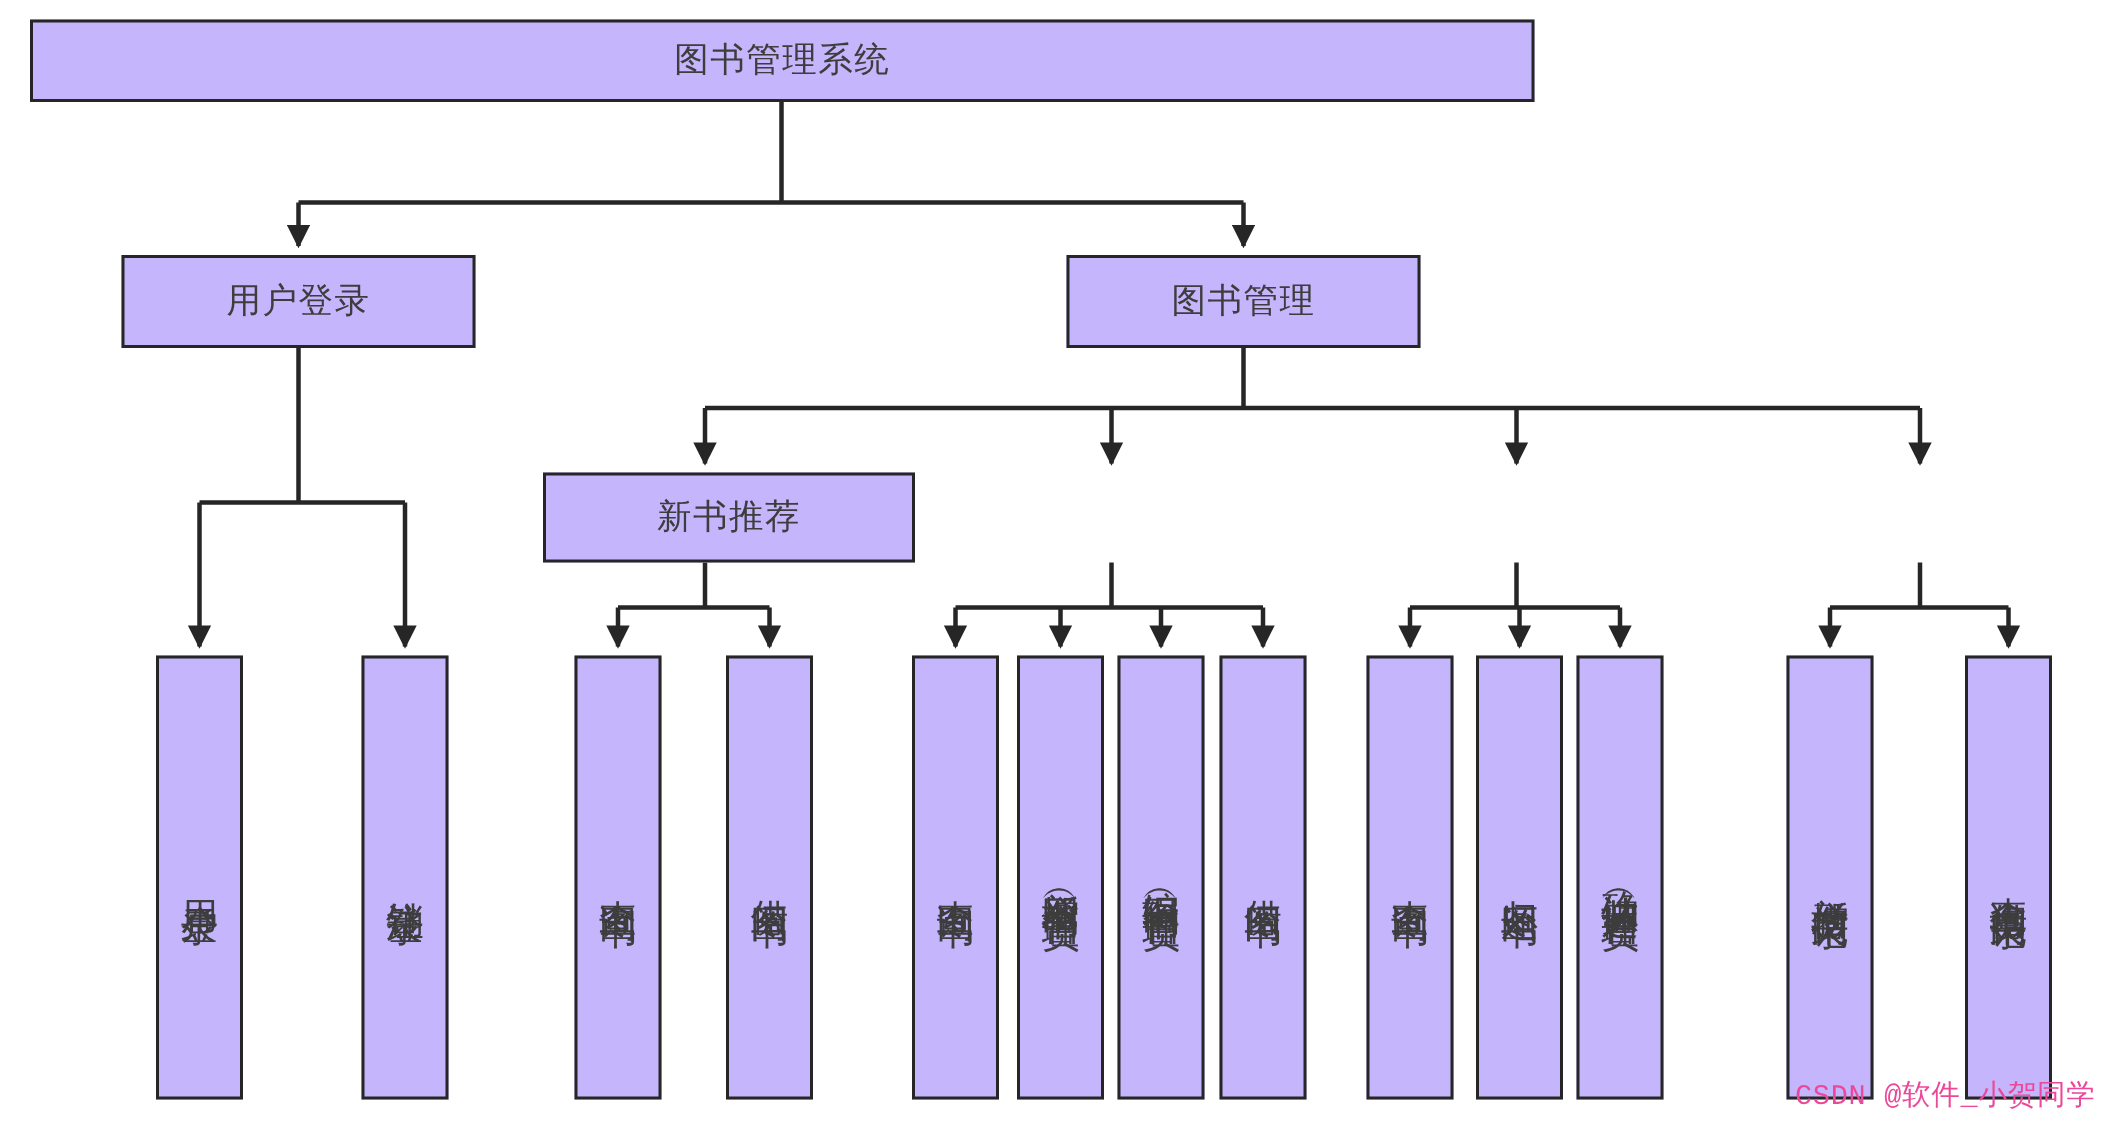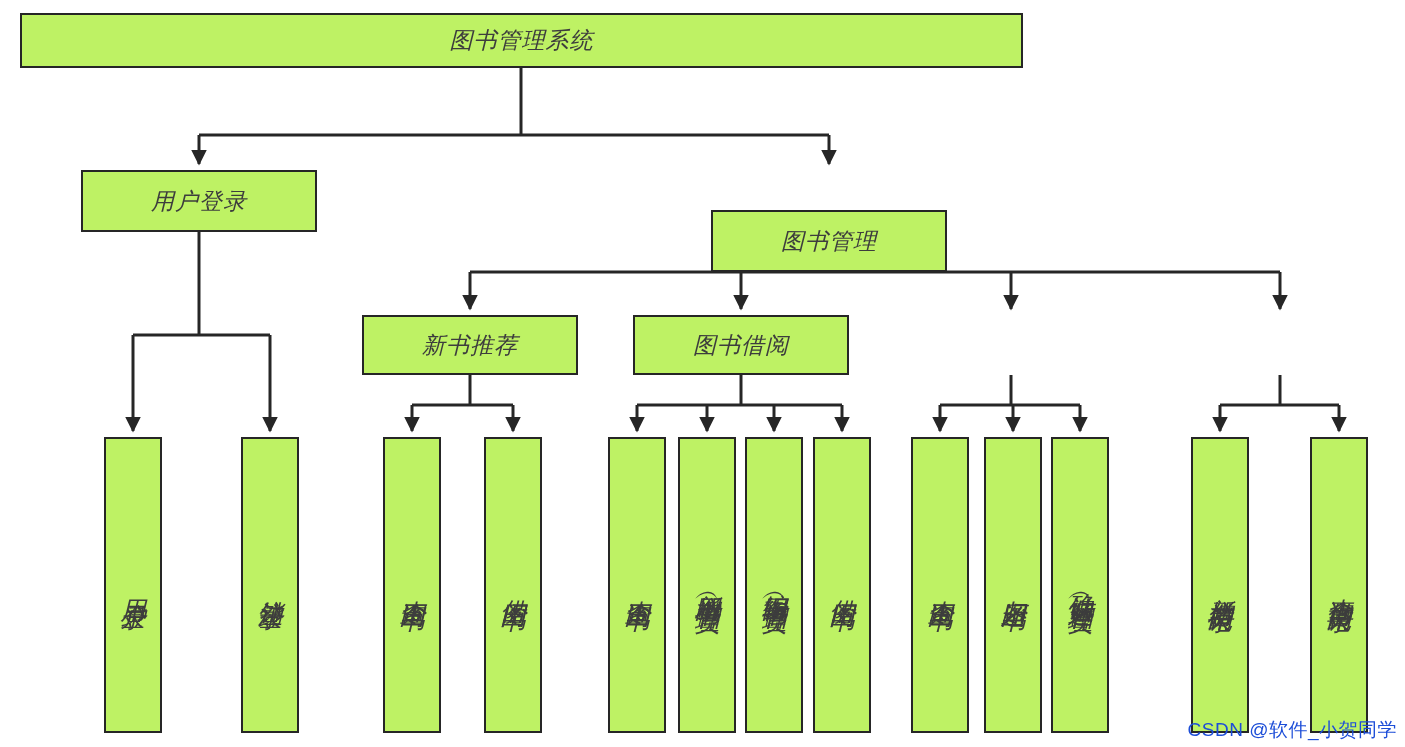--- a/index.html
+++ b/index.html
@@ -22,28 +22,27 @@
     position: absolute;
     left: 0;
     top: 0;
     width: 1405px;
     height: 747px;
     pointer-events: none;
   }
   .node {
     position: absolute;
     box-sizing: border-box;
-    background: #bef264;
+    background: #c4b5fd;
     border: 2.5px solid #262626;
     display: flex;
     align-items: center;
     justify-content: center;
     color: #3d3d3d;
     z-index: 2;
-    font-style: italic;
   }
   .node .label {
     display: block;
     text-align: center;
     line-height: 1.15;
     color: #3d3d3d;
   }
   .h-node .label {
     font-size: 23px;
     letter-spacing: 1px;
@@ -62,25 +61,25 @@
     font-size: 25px;
     letter-spacing: 2.5px;
     line-height: 1;
     white-space: nowrap;
   }
   .watermark {
     position: absolute;
     right: 8px;
     bottom: 4px;
     font-size: 19px;
-    color: #1d4ed8;
+    color: #ec4899;
     letter-spacing: 0.5px;
     white-space: nowrap;
     z-index: 3;
-    font-family: Liberation Sans, sans-serif;
+    font-family: Liberation Mono, monospace;
   }
 </style>
 </head>
 <body>
 
 <div id="canvas">
 
   <svg id="wires" viewBox="0 0 1405 747" xmlns="http://www.w3.org/2000/svg">
     <defs>
       <marker id="arrow" viewBox="0 0 10 10" refX="9" refY="5" markerWidth="5.2" markerHeight="5.2" orient="auto-start-reverse">
@@ -131,29 +130,26 @@
     </g>
   </svg>
 
   <div class="node root h-node" style="left: 20px; top: 13px; width: 1003px; height: 55px;">
     <span class="label">图书管理系统</span>
   </div>
 
   <div class="node h-node" style="left: 81px; top: 170px; width: 236px; height: 62px;">
     <span class="label">用户登录</span>
   </div>
-  <div class="node h-node" style="left: 711px; top: 170px; width: 236px; height: 62px; margin-top: 40px;">
+  <div class="node h-node" style="left: 711px; top: 170px; width: 236px; height: 62px;">
     <span class="label">图书管理</span>
   </div>
 
-  <div class="node h-node" style="left: 362px; top: 315px; width: 216px; height: 60px;">
+  <div class="node h-node" style="left: 362px; top: 315px; width: 248px; height: 60px;">
     <span class="label">新书推荐</span>
-  </div>
-  <div class="node h-node" style="left: 633px; top: 315px; width: 216px; height: 60px;">
-    <span class="label">图书借阅</span>
   </div>
 
   <div class="node v-node" style="left: 104px; top: 437px; width: 58px; height: 296px;">
     <span class="label">用户登录</span>
   </div>
   <div class="node v-node" style="left: 241px; top: 437px; width: 58px; height: 296px;">
     <span class="label">注销登录</span>
   </div>
   <div class="node v-node" style="left: 383px; top: 437px; width: 58px; height: 296px;">
     <span class="label">查询图书</span>

